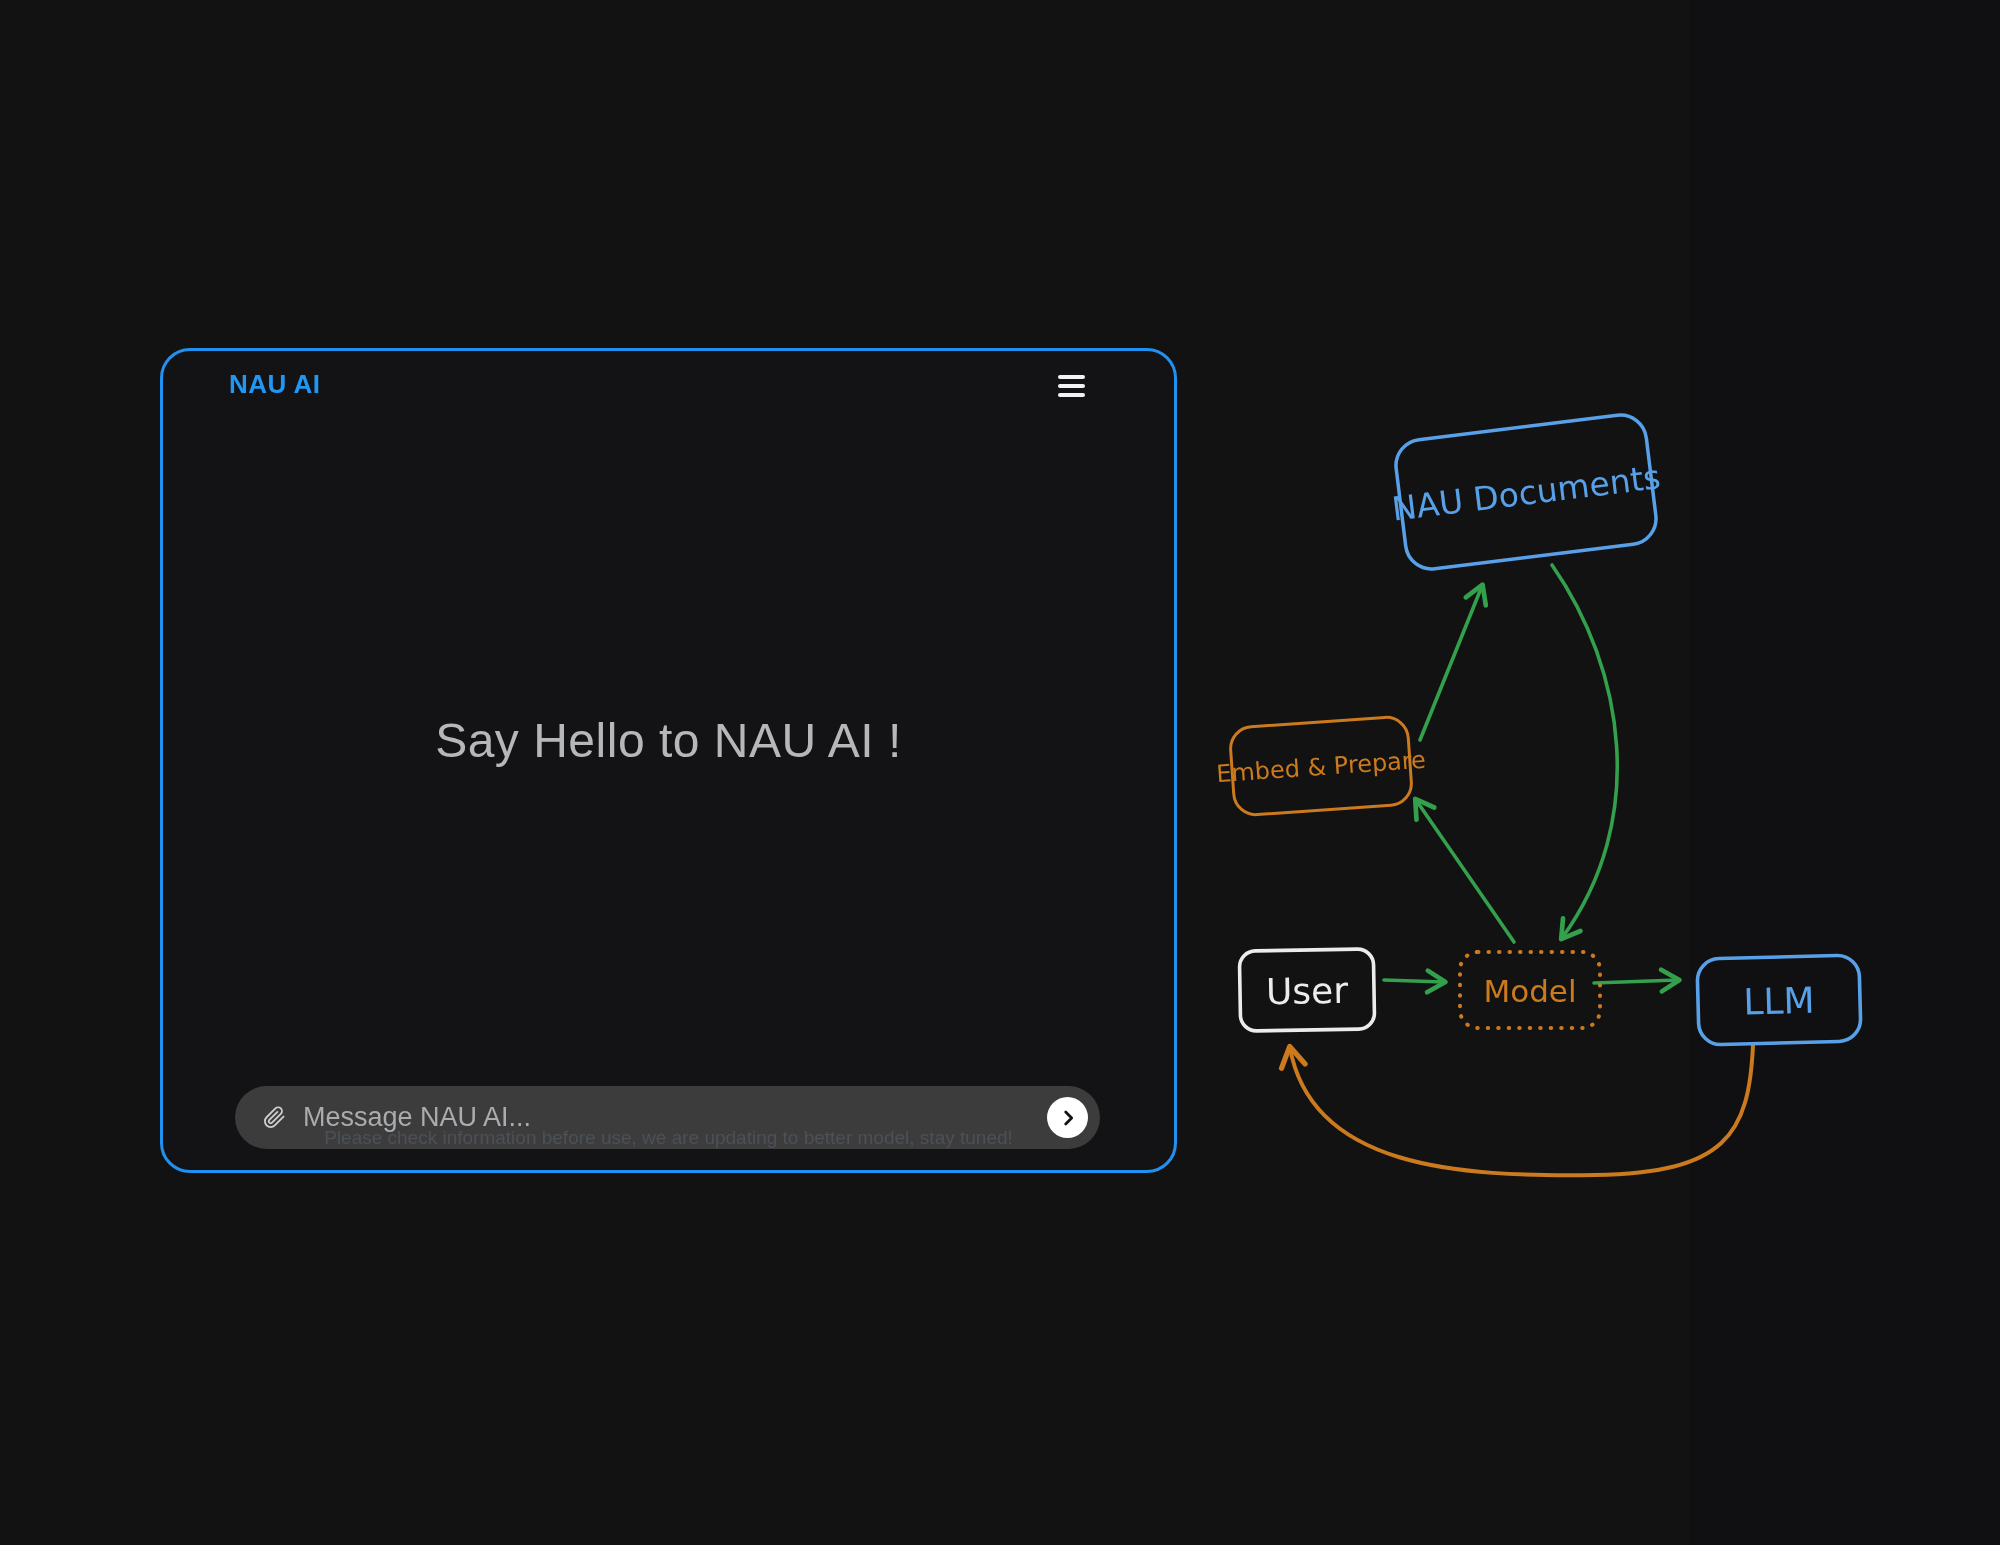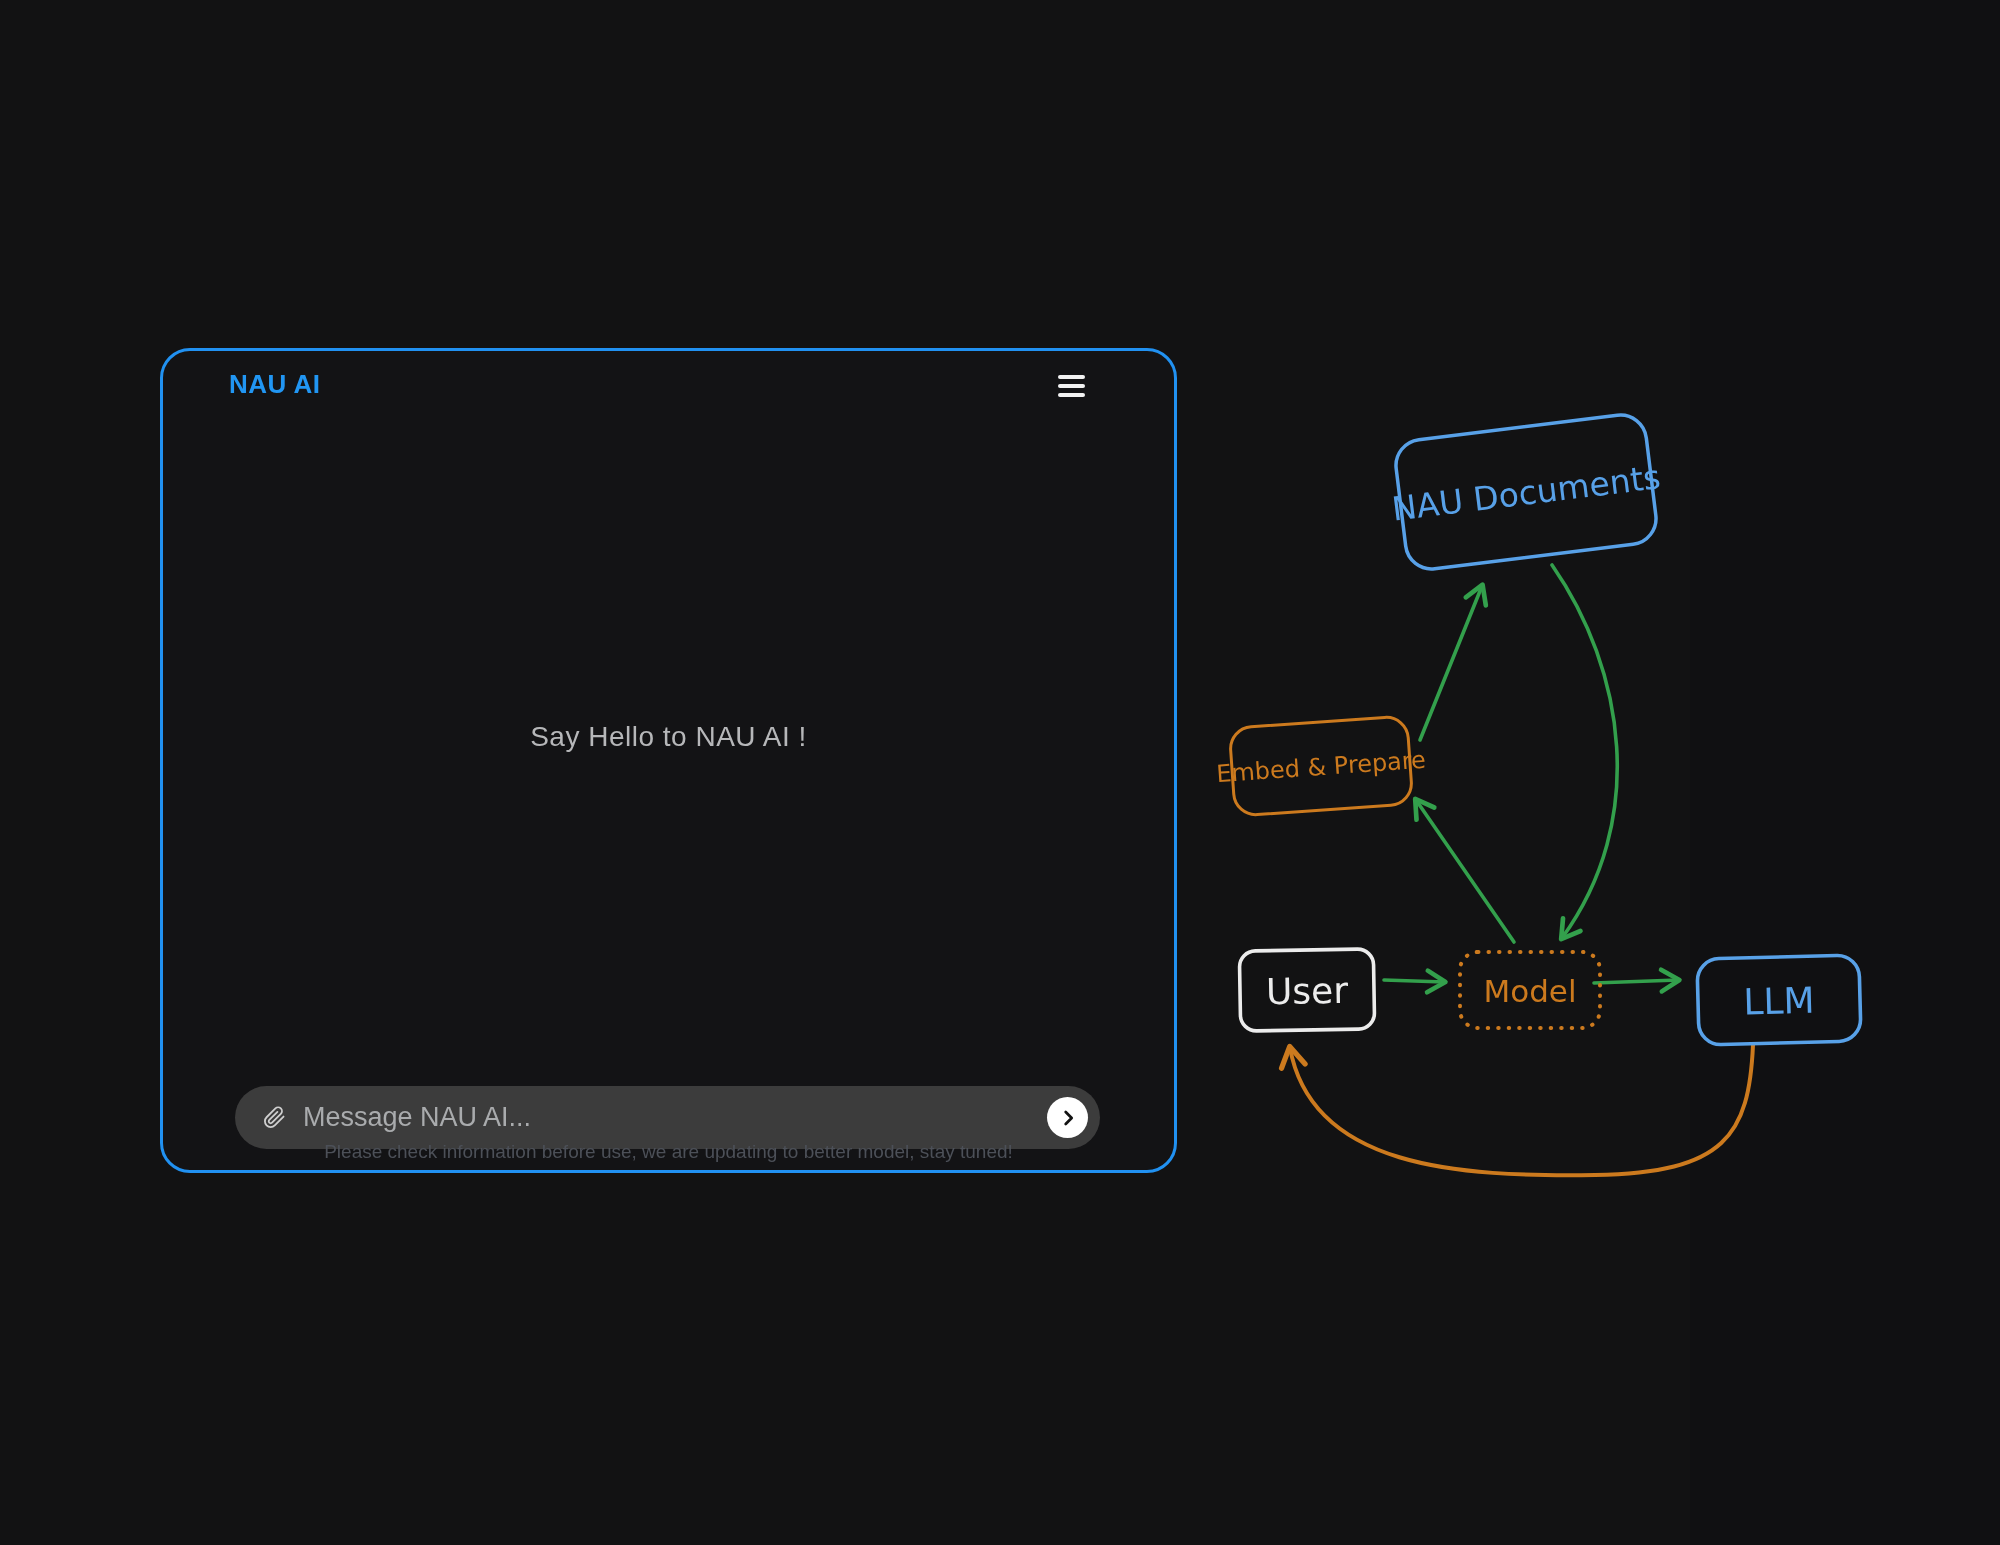--- a/index.html
+++ b/index.html
@@ -20,22 +20,22 @@
     color:#2196f3; font-size:26px; font-weight:bold; letter-spacing:0.5px;
   }
   .menu-btn {
     position:absolute; right:86px; top:22px; width:30px; height:26px;
     background:none; border:none; cursor:pointer;
     display:flex; flex-direction:column; justify-content:space-between; padding:2px 0;
   }
   .menu-btn .bar { display:block; width:27px; height:3.6px; background:#f2f2f2; border-radius:2px; }
 
   .empty-state {
-    position:absolute; left:0; top:370px; width:100%;
-    text-align:center; color:#b6b7b9; font-size:28px; font-weight:400; letter-spacing:0.5px;
+    position:absolute; left:0; top:362px; width:100%;
+    text-align:center; color:#b6b7b9; font-size:48px; font-weight:400; letter-spacing:0.5px;
   }
 
   .composer {
     position:absolute; left:72px; right:74px; top:735px; height:63px;
     background:#3c3c3c; border-radius:32px;
     display:flex; align-items:center; padding:0 12px 0 20px;
   }
   .attach-btn {
     width:38px; height:38px; background:none; border:none; cursor:pointer;
     display:flex; align-items:center; justify-content:center; flex:0 0 auto;
@@ -43,21 +43,21 @@
   .composer input {
     flex:1; background:transparent; border:none; outline:none;
     color:#d6d6d6; font-size:27px; font-family:"Liberation Sans", sans-serif; padding-left:10px;
   }
   .composer input::placeholder { color:#a9abad; opacity:1; }
   .send-btn {
     width:41px; height:41px; border-radius:50%; background:#ffffff; border:none; cursor:pointer;
     display:flex; align-items:center; justify-content:center; flex:0 0 auto;
   }
   .disclaimer {
-    position:absolute; left:0; bottom:7px; width:100%;
+    position:absolute; left:0; bottom:21px; width:100%;
     text-align:center; color:#4c5058; font-size:19px;margin-top:40px;
   }
 
   
   .diagram { position:absolute; left:1200px; top:380px; }
   .diagram text {
     font-family:"DejaVu Sans", sans-serif;
     text-anchor:middle; dominant-baseline:central;
   }
   .node-rect { fill:none; stroke-linecap:round; }

